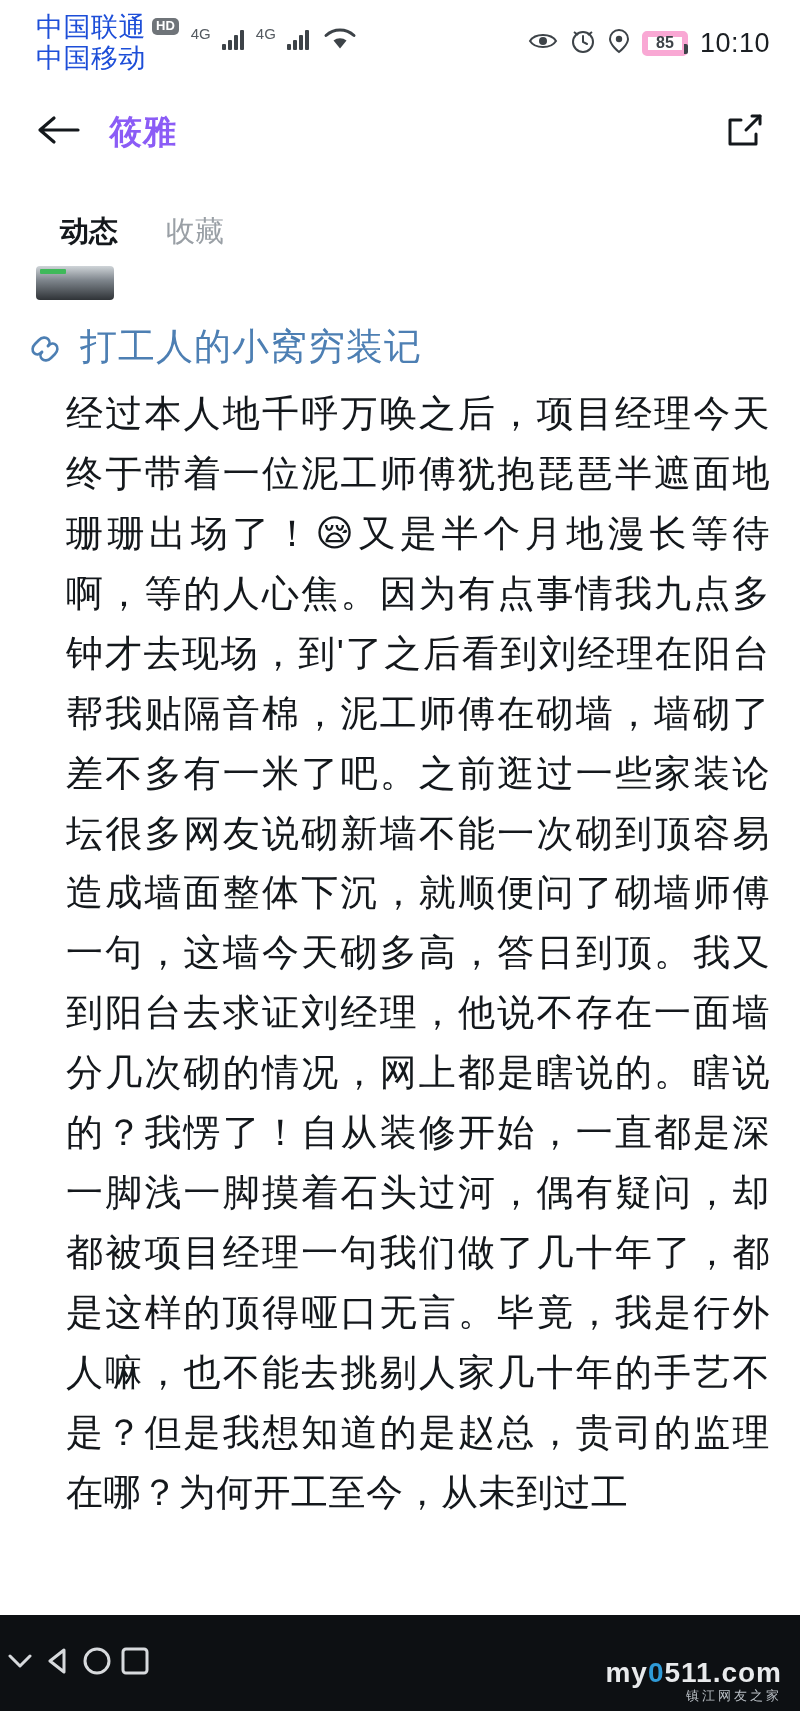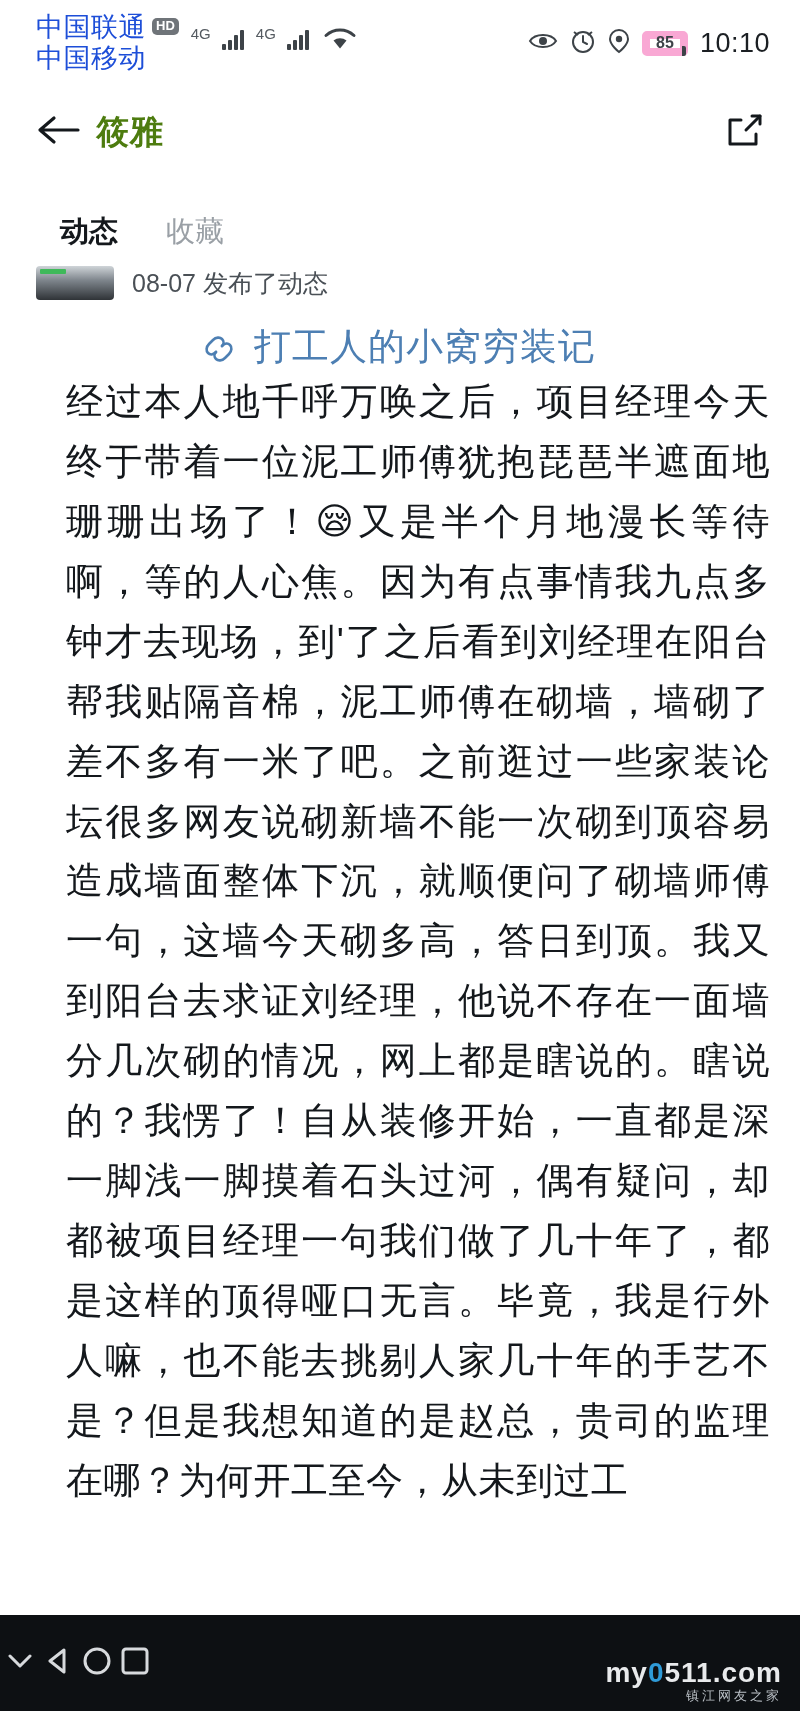--- a/index.html
+++ b/index.html
@@ -97,21 +97,21 @@
     right: 30px;
     top: 0;
     height: 86px;
     display: flex;
     align-items: center;
     gap: 12px;
   }
   .battery {
     width: 46px;
     height: 25px;
-    border: 8px solid #f9a8d4;
+    border: 6px solid #f9a8d4;
     border-radius: 5px;
     position: relative;
     display: flex;
     align-items: center;
     justify-content: center;
   }
   .battery:after {
     content: "";
     position: absolute;
     right: -6px;
@@ -137,23 +137,23 @@
     flex: 0 0 92px;
     height: 92px;
     display: flex;
     align-items: center;
     padding: 0 36px;
     background: #ffffff;
     position: relative;
   }
   .nav-title {
     font-size: 33px;
-    color: #4d7c0f;
+    color: #8b5cf6;
     font-weight: bold;
-    margin-left: 16px;
+    margin-left: 29px;
     letter-spacing: 1px;
   }
   .share-btn {
     position: absolute;
     right: 36px;
     top: 50%;
     transform: translateY(-50%);
   }
 
   
@@ -212,21 +212,21 @@
   
   .content {
     flex: 1 1 auto;
     padding: 10px 30px 0 30px;
     overflow: hidden;
   }
   .post-title-row {
     display: flex;
     align-items: flex-start;
     gap: 20px;
-    justify-content: center;
+    margin-bottom: 12px;
   }
   .link-icon {
     flex: 0 0 auto;
     margin-top: 12px;
   }
   .post-title {
     font-size: 37px;
     color: #4d7fb3;
     letter-spacing: 1px;
     line-height: 1.35;
@@ -359,21 +359,20 @@
     </span>
   </div>
 
   <div class="tabs">
     <span class="tab active">动态</span>
     <span class="tab">收藏</span>
   </div>
 
   <div class="post-meta">
     <span class="thumb"></span>
-    <span class="meta-text">08-07 发布了动态</span>
   </div>
 
   <div class="content">
     <div class="post-title-row">
       <span class="link-icon">
         <svg width="30" height="30" viewBox="0 0 30 30">
           <path d="M12 18 C9 21 6 21 4 19 C2 17 2 13 5 10 L9 6 C12 3 16 3 18 5 C20 7 20 10 18 12" stroke="#4d7fb3" stroke-width="2.6" fill="none" stroke-linecap="round"></path>
           <path d="M18 12 C21 9 24 9 26 11 C28 13 28 17 25 20 L21 24 C18 27 14 27 12 25 C10 23 10 20 12 18" stroke="#4d7fb3" stroke-width="2.6" fill="none" stroke-linecap="round"></path>
         </svg>
       </span>

